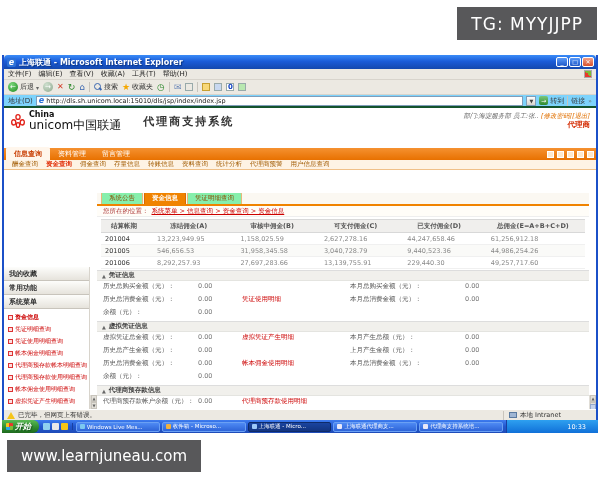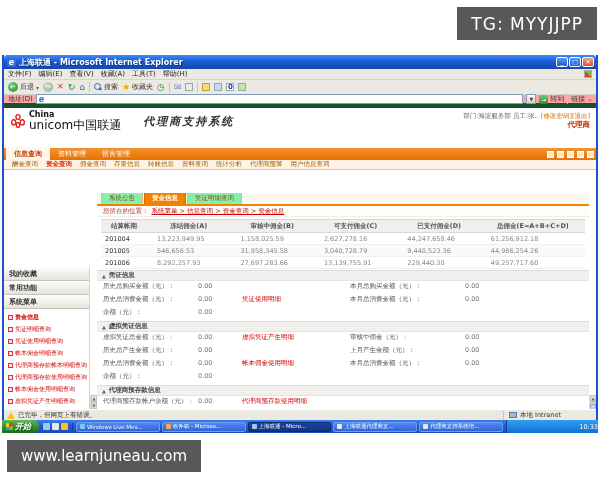--- a/index.html
+++ b/index.html
@@ -52,44 +52,44 @@
   .star { color:#F5A800; font-size:9px; }
   .hist { color:#2E8A2E; font-size:9px; }
   .mail { color:#6A86B8; font-size:9px; }
   .sep-v { width:1px; height:10px; background:#C8C4BC; }
   .sq { width:8px; height:8px; border:1px solid #9AA; }
   .sq.folder { background:#F8D878; border-color:#C8A030; }
   .sq.win { background:#C8D8F0; }
   .sq.zero { background:#fff; color:#1040C0; font-size:7px; font-weight:bold; line-height:7px; text-align:center; }
   .sq.msgr { background:#B8E8B0; }
 
-  .addressbar { height:13px; background:#fca5a5; display:flex; align-items:center; gap:3px; padding:0 4px;
-                font-size:7px; color:#333; border-bottom:5px solid #14532d; }
+  .addressbar { height:13px; background:#7dd3fc; display:flex; align-items:center; gap:3px; padding:0 4px;
+                font-size:7px; color:#333; border-bottom:2px solid #14532d; }
   .addr-input { flex:1; height:10px; background:#fff; border:1px solid #7F9DB9; display:flex;
                 align-items:center; gap:2px; padding:0 2px; overflow:hidden; }
   .addr-input .ie-e2 { color:#2C71D8; font-weight:bold; font-style:italic; font-size:8px; }
   .addr-url { font-size:6.5px; color:#222; white-space:nowrap; overflow:hidden; }
   .addr-drop { width:10px; height:10px; background:linear-gradient(#FDFDFD,#D8D4CC); border:1px solid #7F9DB9;
                font-size:5px; text-align:center; line-height:9px; color:#444; }
   .go-btn { display:flex; align-items:center; gap:2px; }
   .go-circ { width:9px; height:9px; border-radius:2px; background:linear-gradient(#7CC87C,#2E8A2E);
              color:#fff; font-size:6px; text-align:center; line-height:9px; }
   .links-lbl { color:#333; }
   .chev { color:#666; font-size:6px; }
 
   
   .page { flex:1; display:flex; flex-direction:column; background:#fff; overflow:hidden; }
   .page-head { height:26px; display:flex; align-items:center; padding:0 6px; background:#fff; }
   .logo-wrap { display:flex; align-items:center; gap:3px; }
   .brand-txt { line-height:1; }
   .brand-top { font-size:8px; font-weight:bold; color:#111; }
   .brand-bot { font-size:12px; color:#111; }
-  .sys-title { font-size:11px; font-weight:bold; color:#333; margin-left:22px; letter-spacing:2px;font-style:italic; }
+  .sys-title { font-size:11px; font-weight:bold; color:#333; margin-left:22px; letter-spacing:2px; }
   .head-right { margin-left:auto; text-align:right; line-height:1.3; }
-  .user-line { font-size:6.5px; color:#666; }
+  .user-line { font-size:6.5px; color:#666;font-style:italic; }
   .user-line .lnk { color:#E07000; }
   .role { font-size:7.5px; font-weight:bold; color:#D42A00; }
 
   .topnav { height:12px; background:linear-gradient(#F59130,#E87100); display:flex; align-items:flex-end;
             padding:0 2px;margin-top:14px; }
   .toptab { font-size:7px; color:#fff; padding:2px 8px 1px; }
   .toptab.active { background:#FFF6EC; color:#C83C00; font-weight:bold; border-radius:2px 2px 0 0; }
   .topnav .spacer { flex:1; }
   .orange-icons { display:flex; gap:3px; align-items:center; padding-bottom:2px; }
   .orange-icons span { width:7px; height:7px; background:#FFE8CC; border:1px solid #FFF; }
@@ -172,21 +172,21 @@
           conic-gradient(#E8382C 0 25%, #7CBB38 0 50%, #28A8E8 0 75%, #F5C518 0); border-radius:1px; }
   .quick { display:flex; align-items:center; gap:2px; padding:0 4px; border-right:1px solid #1A3FA0; }
   .quick span { width:7px; height:7px; border-radius:1px; }
   .tasks { flex:1; display:flex; gap:2px; padding:0 3px; overflow:hidden; }
   .task { flex:1; max-width:86px; height:10px; background:linear-gradient(#4E8AF4,#2E64D8); border:1px solid #6AA0F4;
           border-radius:2px; color:#fff; font-size:5.5px; display:flex; align-items:center; gap:2px;
           padding:0 3px; white-space:nowrap; overflow:hidden; }
   .task.active { background:linear-gradient(#1A44A0,#123480); border-color:#0E2A68; }
   .task .ticon { flex:none; width:5px; height:5px; border-radius:1px; }
   .tray { width:92px; height:13px; background:linear-gradient(180deg,#2EA0F0,#1070D8); display:flex;
-          align-items:center; justify-content:flex-end; gap:18px; padding:0 0;
+          align-items:center; justify-content:flex-end; gap:18px; padding:0 12px;
           border-left:1px solid #1A3FA0; }
   .tray .ti { width:6px; height:6px; border-radius:50%; }
   .clock { color:#fff; font-size:6.5px; margin-left:2px; }
 </style>
 </head>
 <body>
 
 <div class="canvas">
 
   <div class="wm wm-tg">
@@ -245,20 +245,21 @@
         <span class="sq folder"></span>
         <span class="sq win"></span>
         <span class="sq zero">0</span>
         <span class="sq msgr"></span>
       </div>
 
       <div class="addressbar">
         <span>地址(D)</span>
         <span class="addr-input">
           <span class="ie-e2">e</span>
+          <span class="addr-url">http://dls.sh.unicom.local:15010/dls/jsp/index/index.jsp</span>
         </span>
         <span class="addr-drop">▼</span>
         <span class="go-btn">
           <span class="go-circ">→</span>
           <span>转到</span>
         </span>
         <span class="sep-v"></span>
         <span class="links-lbl">链接</span>
         <span class="chev">»</span>
       </div>
@@ -449,21 +450,21 @@
 
               <div class="section">
                 <div class="sec-head">
                   <span class="tri">▲</span>
                   <span>虚拟凭证信息</span>
                 </div>
                 <div class="srow">
                   <span class="sl">虚拟凭证总金额（元）：</span>
                   <span class="sv">0.00</span>
                   <span class="slink">虚拟凭证产生明细</span>
-                  <span class="srl">审核中佣金（元）：</span>
+                  <span class="srl">本月产生总额（元）：</span>
                   <span class="srv">0.00</span>
                 </div>
               </div>
 
               <div class="section">
                 <div class="srow">
                   <span class="sl">历史总产生金额（元）：</span>
                   <span class="sv">0.00</span>
                   <span class="slink"></span>
                   <span class="srl">上月产生金额（元）：</span>

